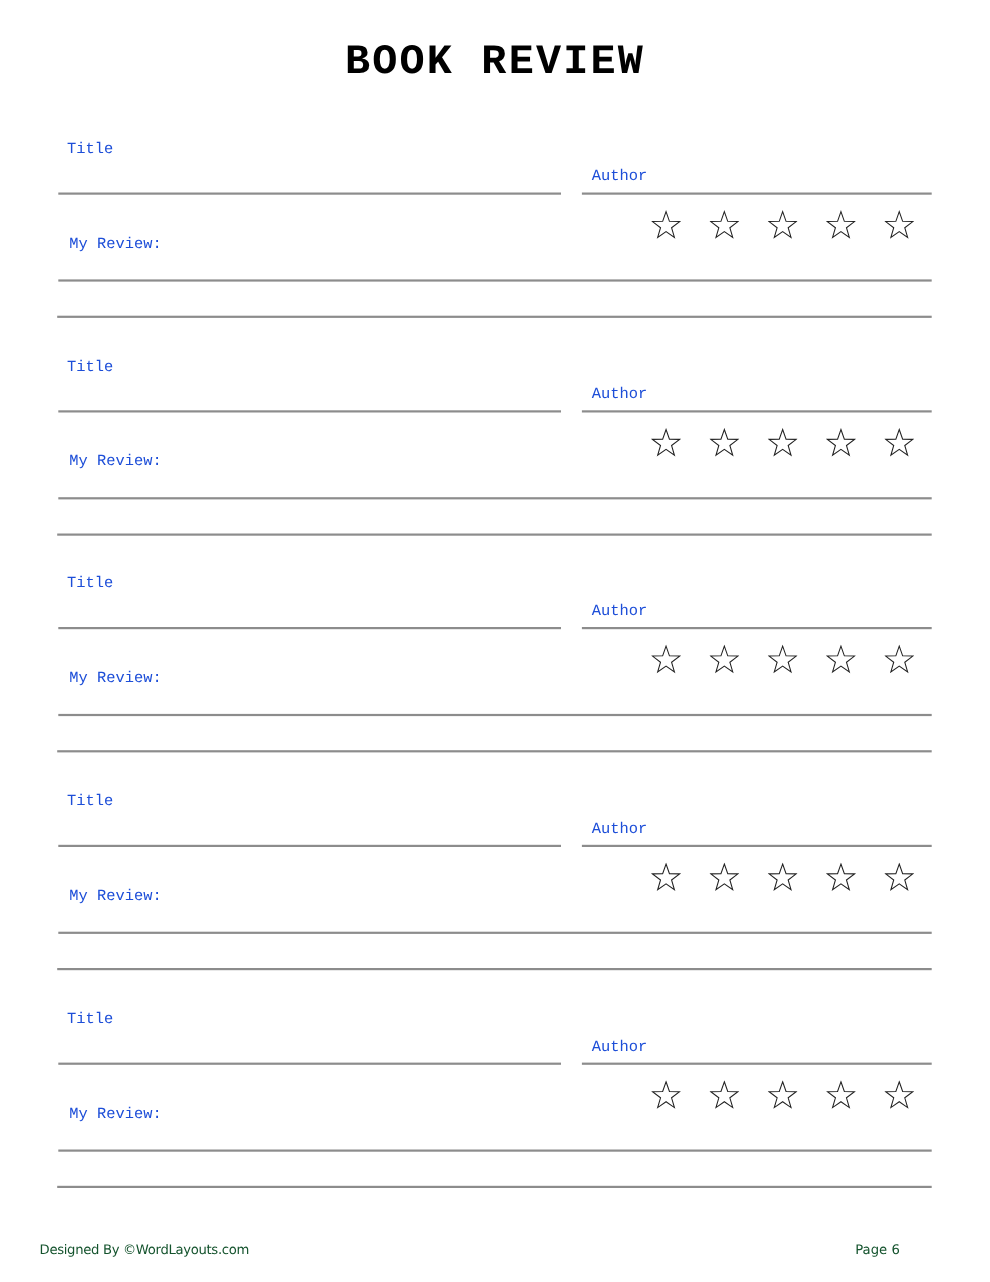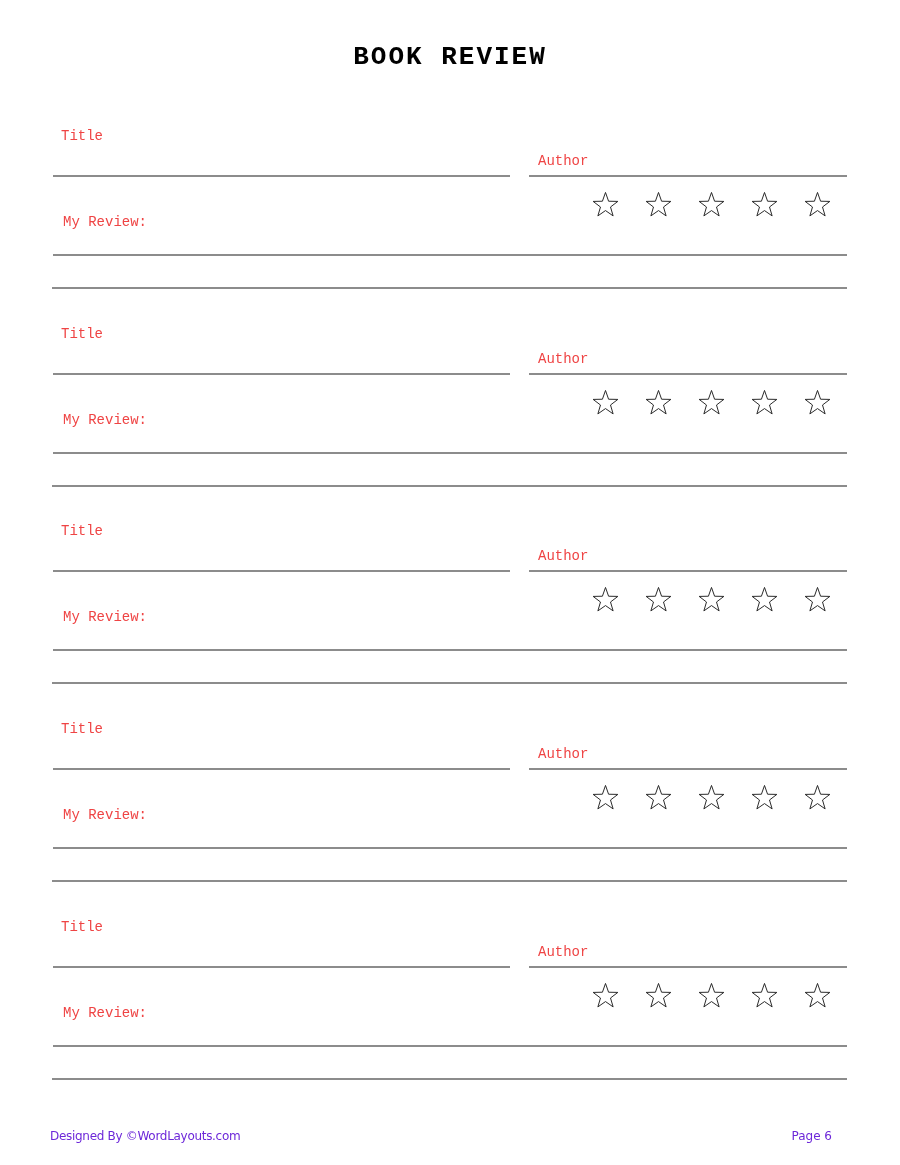--- a/index.html
+++ b/index.html
@@ -16,21 +16,21 @@
       color: #111111;
     }
     .page-title {
       position: absolute;
       top: 34px;
       left: 0;
       width: 900px;
       text-align: center;
       font-family: "Liberation Mono", "DejaVu Sans Mono", monospace;
       font-weight: bold;
-      font-size: 26px;
+      font-size: 38px;
       letter-spacing: 2px;
       line-height: 46px;
       color: #000000;
     }
     .blocks {
       position: absolute;
       top: 0;
       left: 0;
       width: 900px;
       height: 1165px;
@@ -38,21 +38,21 @@
     .block {
       position: absolute;
       left: 0;
       width: 900px;
       height: 198px;
     }
     .label {
       position: absolute;
       font-size: 14px;
       line-height: 18px;
-      color: #ef4444;
+      color: #1d4ed8;
       white-space: nowrap;
     }
     .label.title-label { left: 61px; top: 0px; }
     .label.author-label { left: 538px; top: 0px; margin-top: 25px; }
     .label.review-label { left: 63px; top: 86px; }
 
     .field-line {
       position: absolute;
       height: 2px;
       background: #8c8c8c;
@@ -78,26 +78,26 @@
     }
     .star svg {
       width: 27px;
       height: 27px;
       display: block;
     }
 
     .footer {
       position: absolute;
       top: 1129px;
-      left: 50px;
+      left: 36px;
       width: 782px;
       height: 18px;
       font-family: "DejaVu Sans", "Liberation Sans", sans-serif;
       font-size: 12px;
-      color: #6d28d9;
+      color: #14532d;
     }
     .footer .credit {
       position: absolute;
       left: 0;
       top: 0;
       letter-spacing: -0.3px;
     }
     .footer .page-num {
       position: absolute;
       right: 0;

